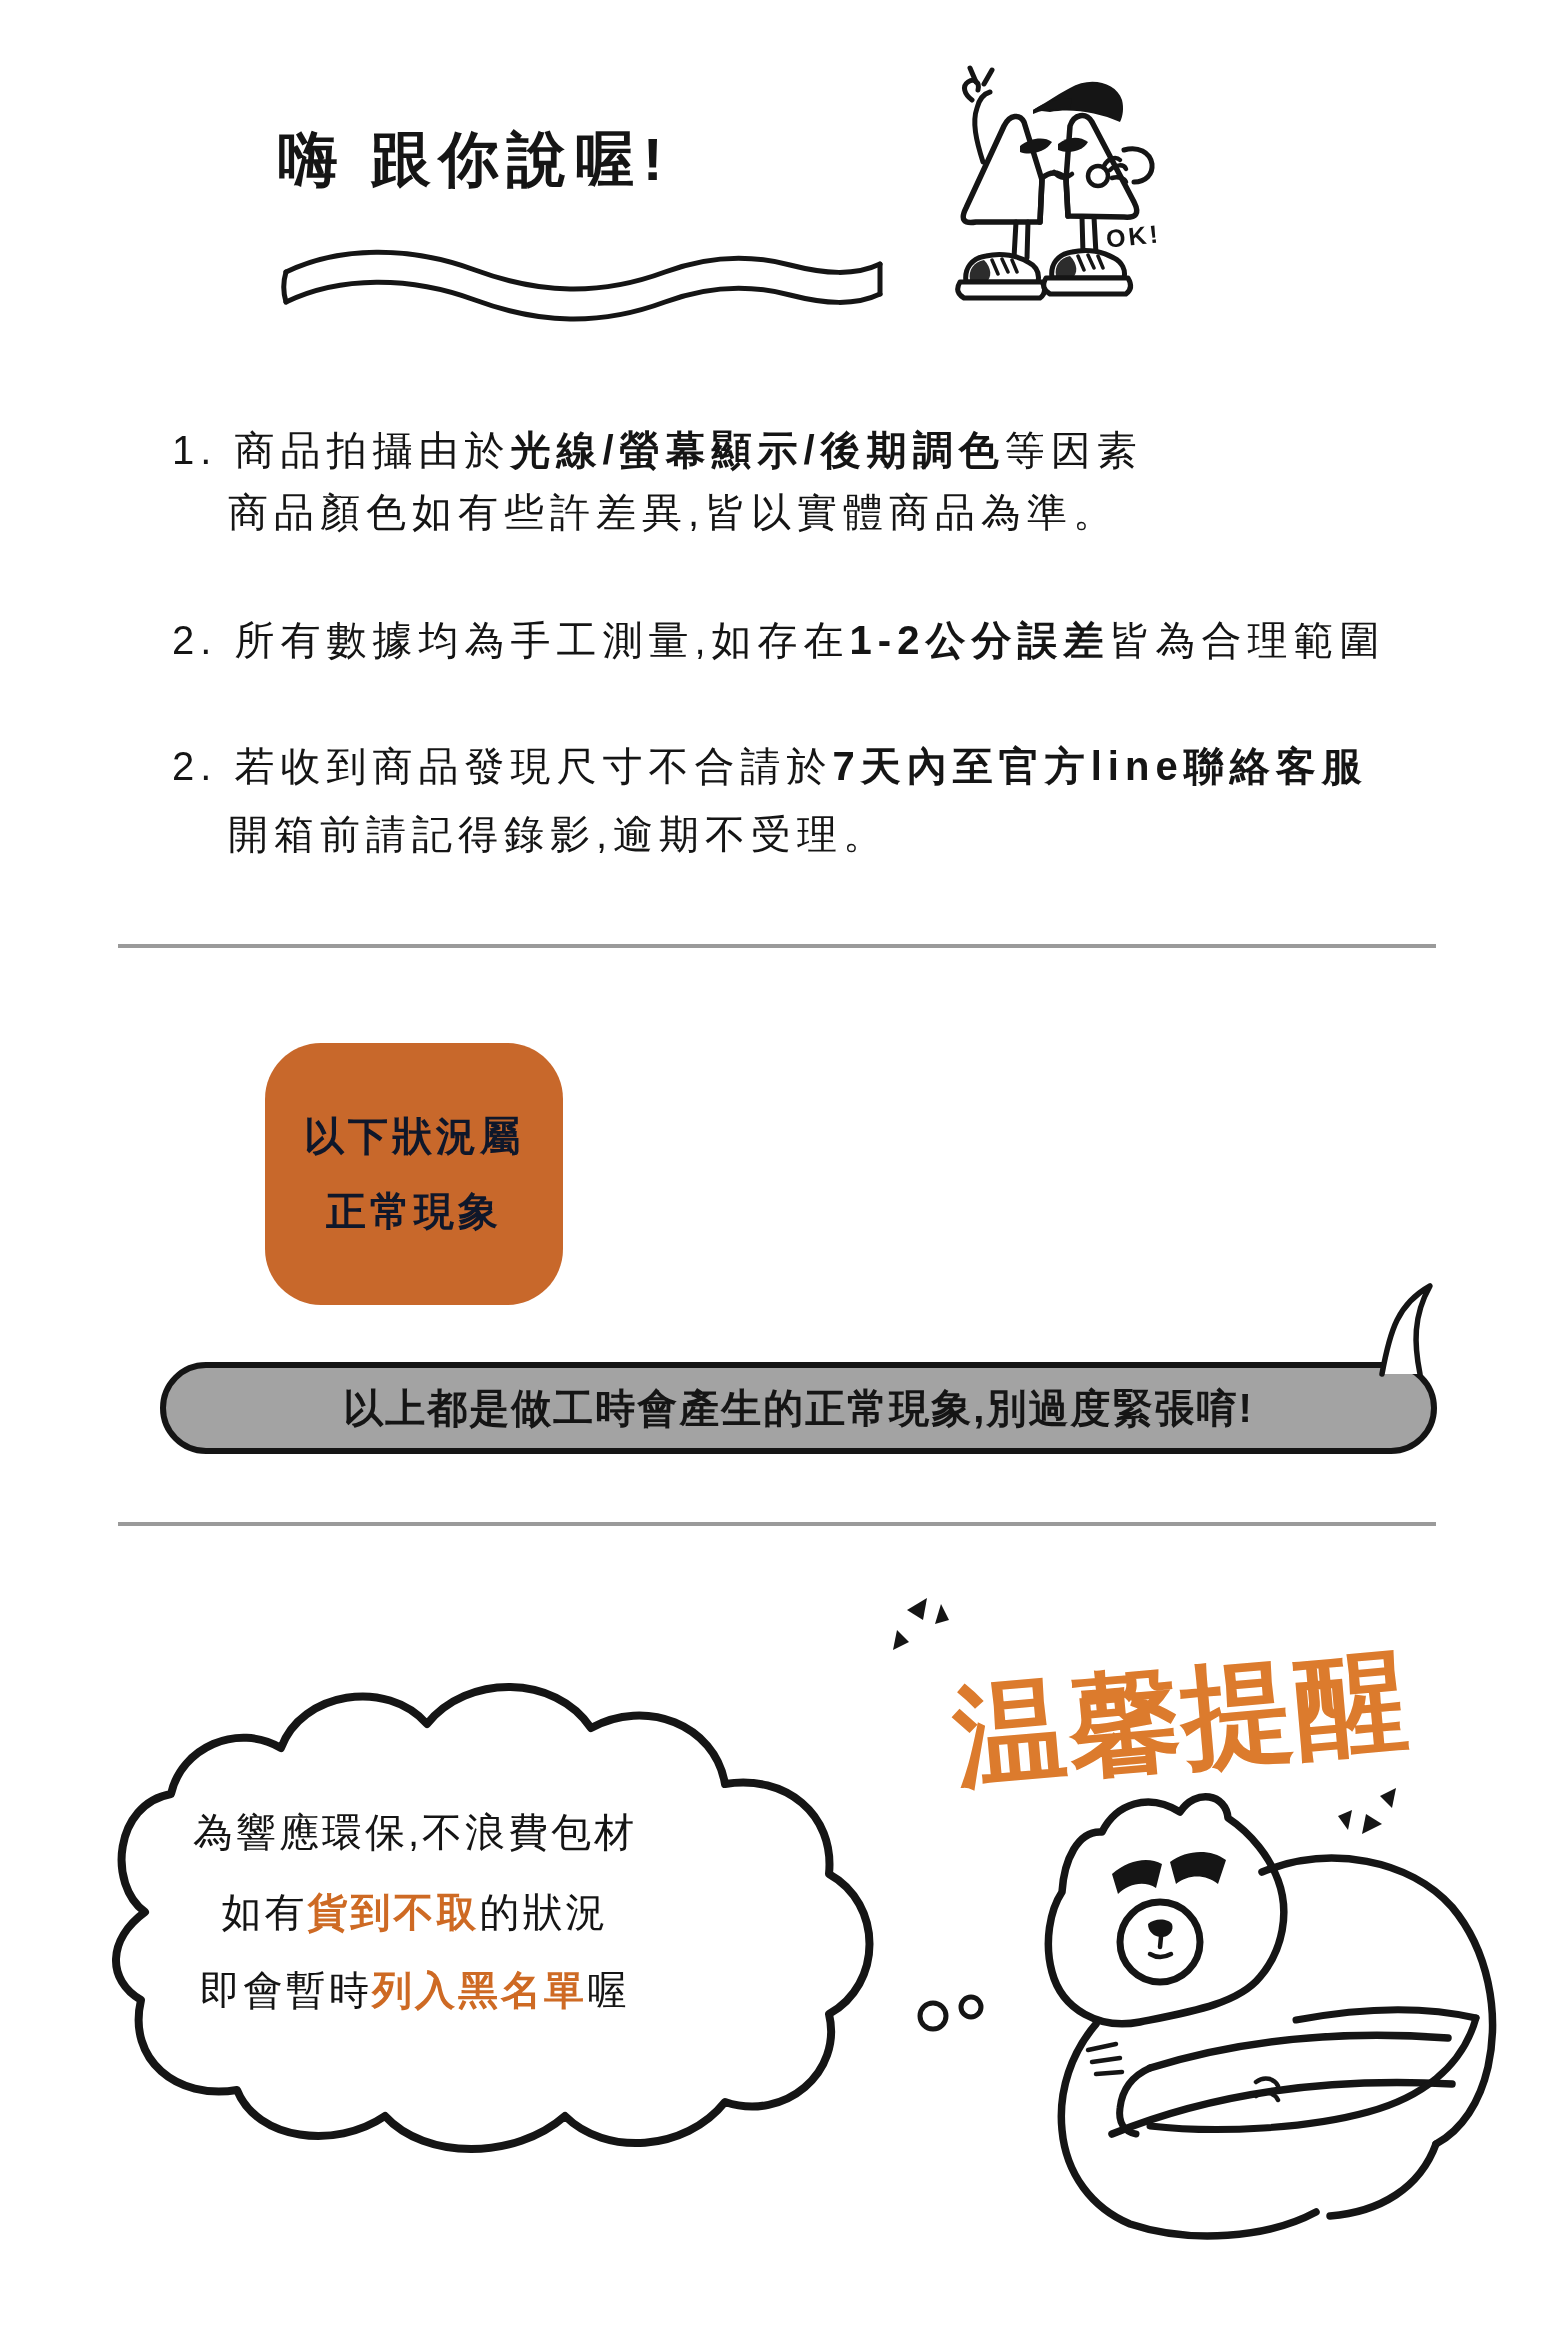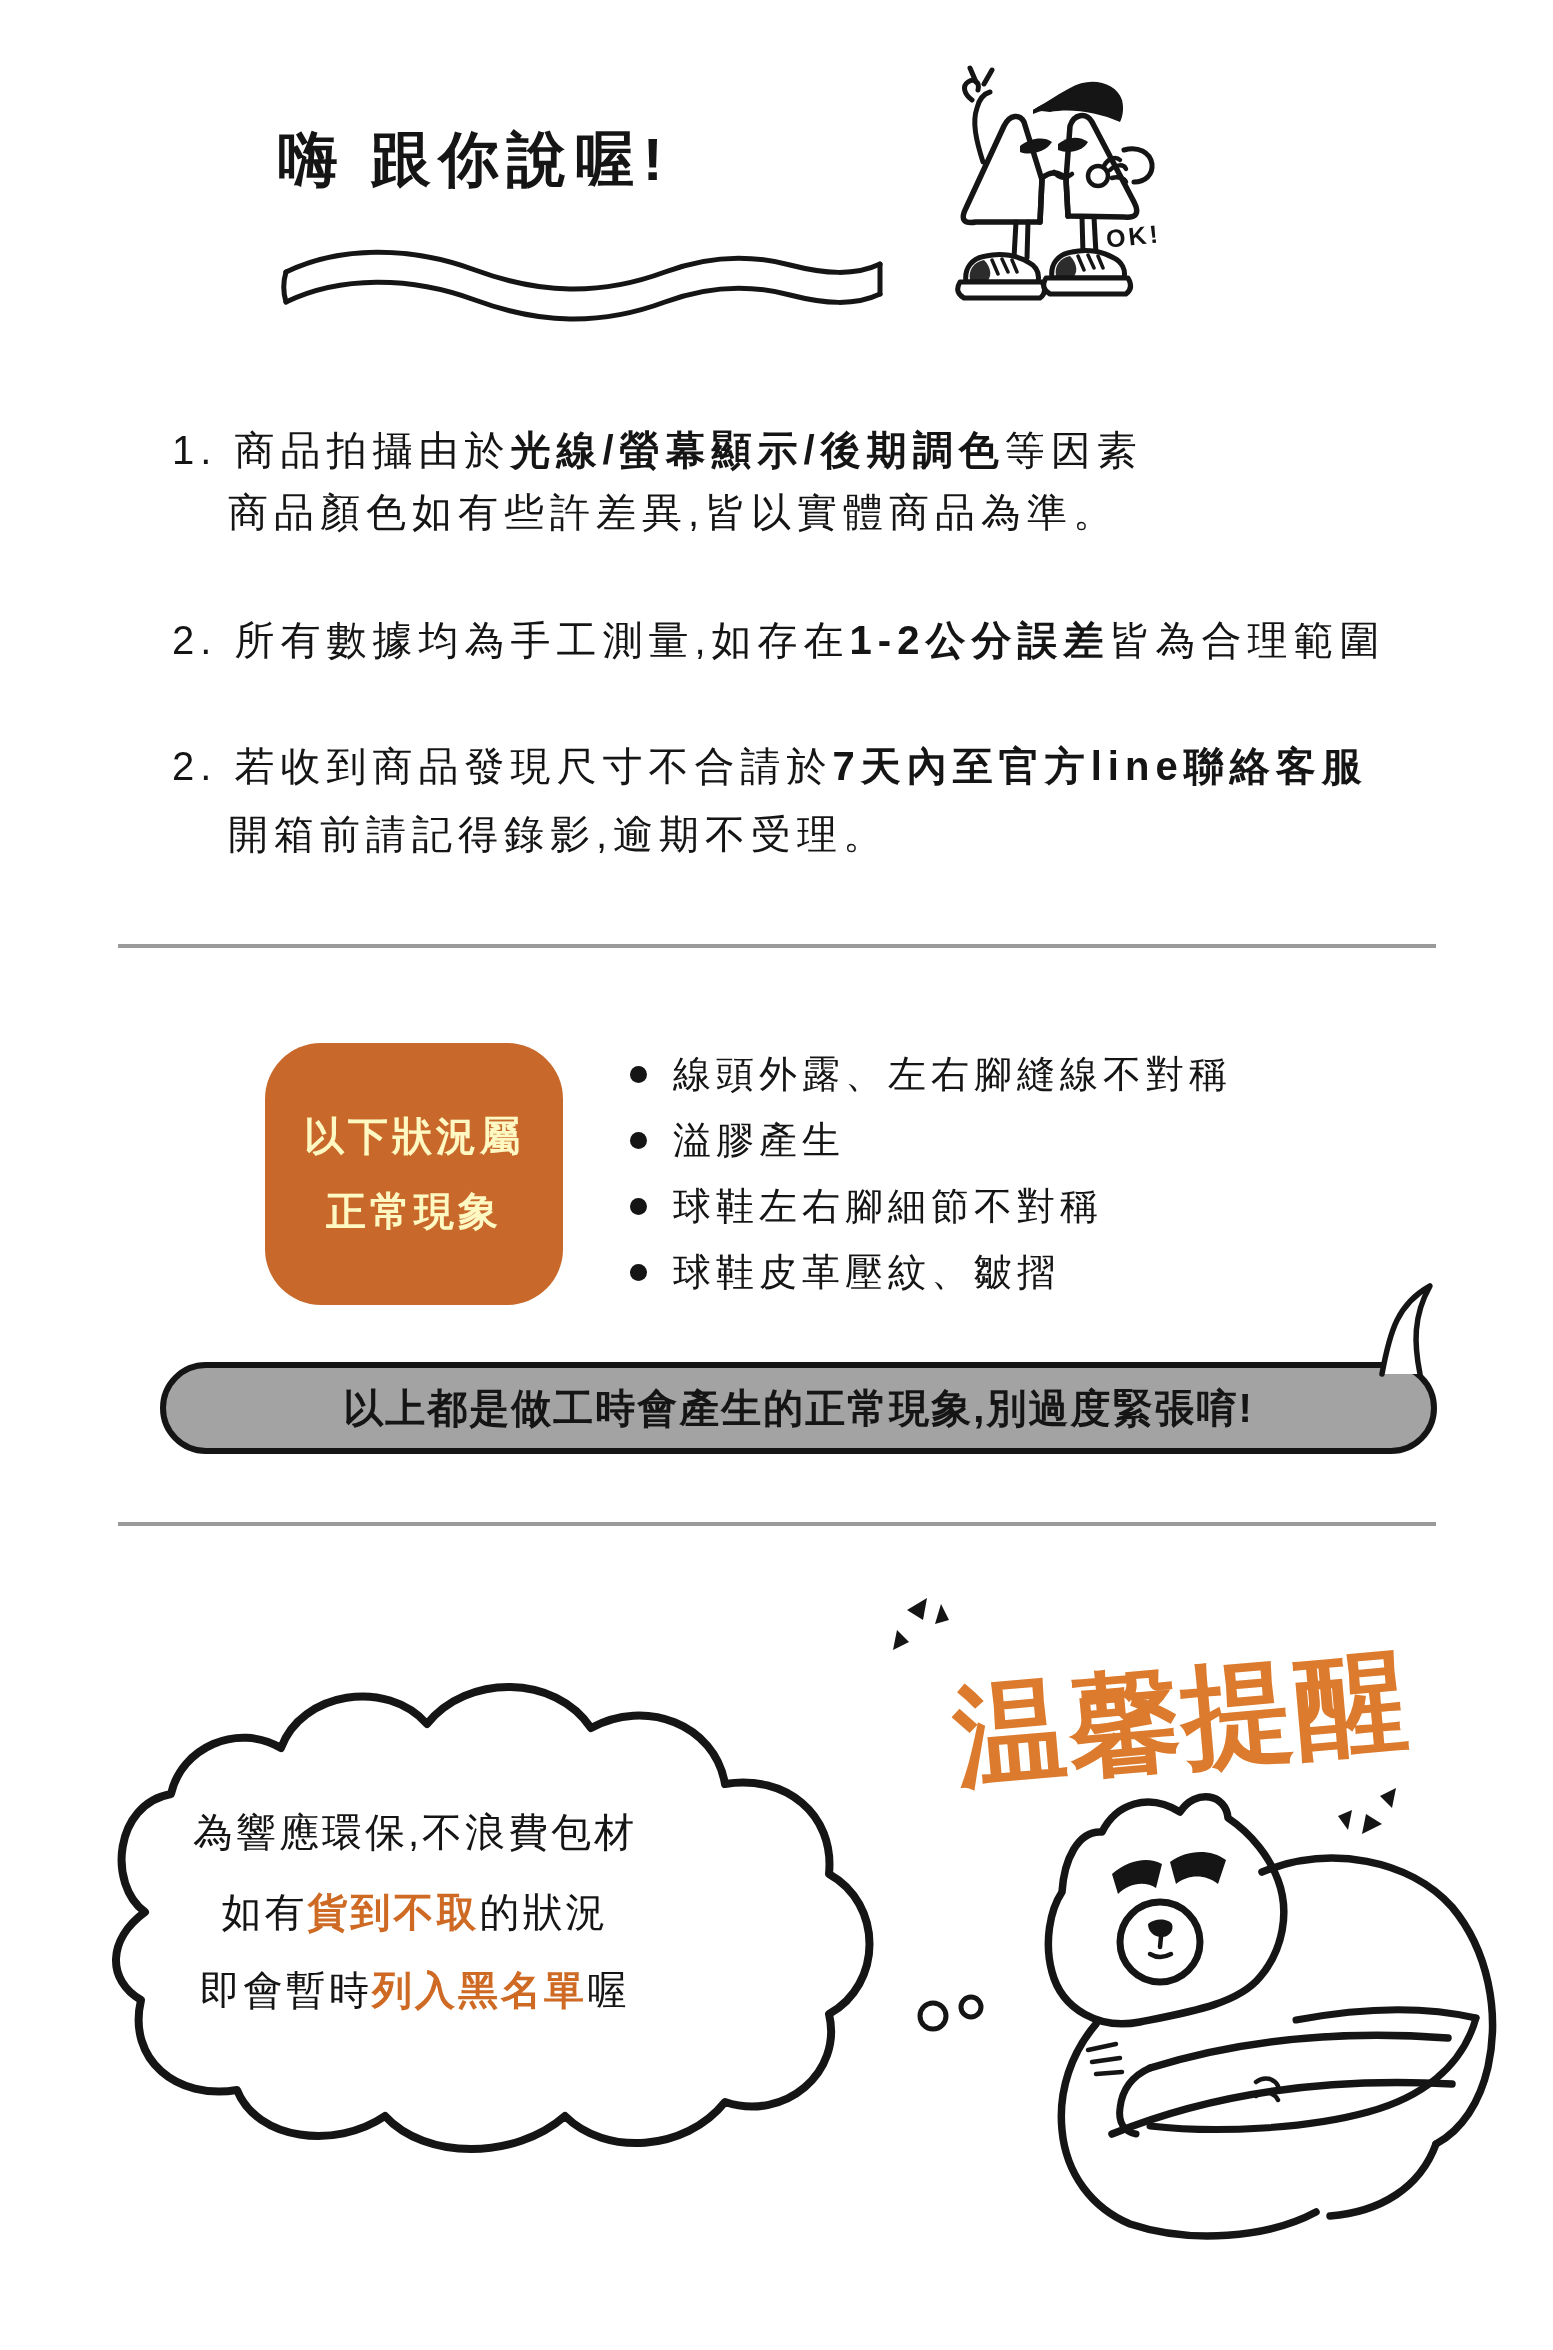--- a/index.html
+++ b/index.html
@@ -13,21 +13,21 @@
 
   .title { font-size:60px; font-weight:700; letter-spacing:8px; line-height:1.05; }
 
   .note { font-size:40px; font-weight:500; letter-spacing:6px; line-height:1.1; }
   .note b { font-weight:800; }
 
   .divider { left:118px; width:1318px; height:4px; background:var(--divider-gray,#9a9a9a); }
 
   .badge {
     left:265px; top:1043px; width:298px; height:262px; border-radius:56px;
-    background:var(--orange,#C8682B); color:#fef9c3;
+    background:var(--orange,#C8682B); color:#0f172a;
     display:flex; flex-direction:column; align-items:center; justify-content:center; gap:20px;
     font-size:40px; font-weight:700; letter-spacing:4px;
   }
 
   .bullets { left:630px; top:1054px; display:flex; flex-direction:column; gap:26px; }
   .bullet-row { display:flex; align-items:center; }
   .bullet-dot { width:17px; height:17px; border-radius:50%; background:#151515; margin-right:26px; flex:0 0 auto; }
   .bullet-text { font-size:38px; font-weight:500; letter-spacing:5px; line-height:40px; white-space:nowrap; }
 
   .bubble {
@@ -122,38 +122,20 @@
   </div>
   <div class="abs note nowrap" style="left:228px; top:812px;">開箱前請記得錄影,逾期不受理。</div>
 
   <div class="abs divider" style="top:944px;"></div>
 
   <div class="abs badge">
     <div>以下狀況屬</div>
     <div>正常現象</div>
   </div>
 
-  <div class="abs bullets">
-    <div class="bullet-row">
-      <span class="bullet-dot"></span>
-      <span class="bullet-text">線頭外露、左右腳縫線不對稱</span>
-    </div>
-    <div class="bullet-row">
-      <span class="bullet-dot"></span>
-      <span class="bullet-text">溢膠產生</span>
-    </div>
-    <div class="bullet-row">
-      <span class="bullet-dot"></span>
-      <span class="bullet-text">球鞋左右腳細節不對稱</span>
-    </div>
-    <div class="bullet-row">
-      <span class="bullet-dot"></span>
-      <span class="bullet-text">球鞋皮革壓紋、皺摺</span>
-    </div>
-  </div>
 
   <div class="abs bubble">
     <span class="bubble-text">以上都是做工時會產生的正常現象,別過度緊張唷!</span>
   </div>
   <svg class="abs tail" style="left:1368px; top:1272px;" width="80" height="104" viewBox="0 0 80 104">
     <path class="fillw" d="M 14,102 C 22,58 30,32 62,14 C 45,44 46,72 52,102 Z"></path>
     <path class="stroke" stroke-width="5.5" d="M 14,102 C 22,58 30,32 62,14 C 45,44 46,72 52,102"></path>
   </svg>
 
   <div class="abs divider" style="top:1522px;"></div>

